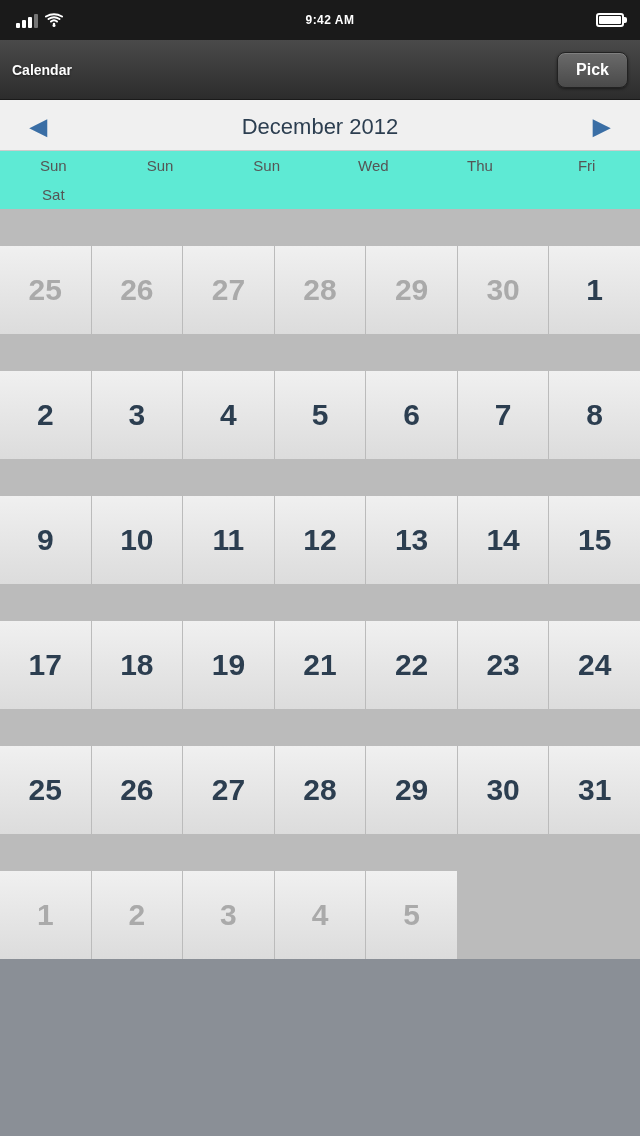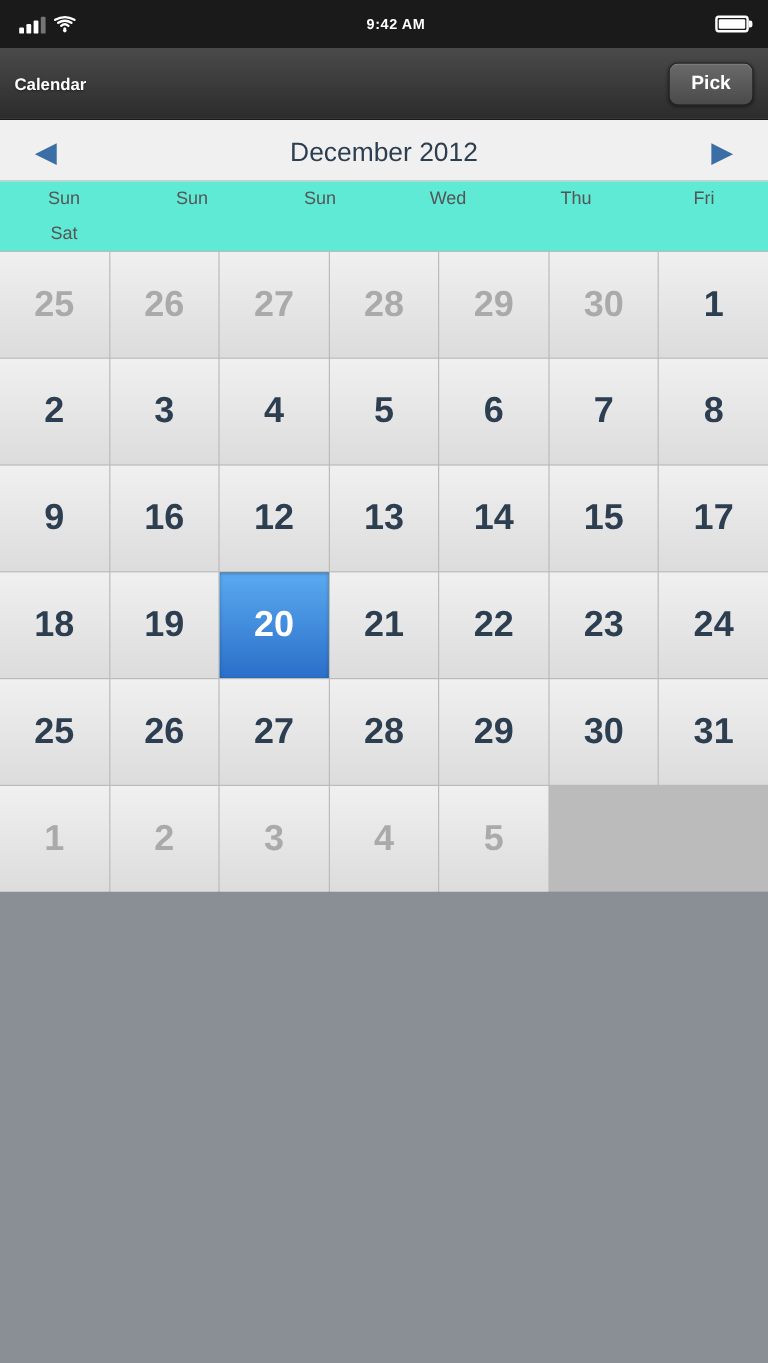--- a/index.html
+++ b/index.html
@@ -181,20 +181,21 @@
       background: linear-gradient(to bottom, #f0f0f0, #dcdcdc);
       display: flex;
       align-items: center;
       justify-content: center;
       height: 88px;
       font-size: 30px;
       font-weight: 700;
       color: #2c3e50;
       cursor: pointer;
       position: relative;
+      margin-top: 36px;
     }
 
     .cal-cell.other-month {
       color: #aaa;
     }
 
     .cal-cell.selected {
       background: linear-gradient(to bottom, #5baaf0, #2a6fc9);
       color: white;
       box-shadow: inset 0 1px 3px rgba(0,0,0,0.3);
@@ -270,29 +271,29 @@
       <div class="cal-cell other-month">30</div>
       <div class="cal-cell">1</div>
       <div class="cal-cell">2</div>
       <div class="cal-cell">3</div>
       <div class="cal-cell">4</div>
       <div class="cal-cell">5</div>
       <div class="cal-cell">6</div>
       <div class="cal-cell">7</div>
       <div class="cal-cell">8</div>
       <div class="cal-cell">9</div>
-      <div class="cal-cell">16</div>
+      <div class="cal-cell">10</div>
+      <div class="cal-cell">11</div>
       <div class="cal-cell">12</div>
       <div class="cal-cell">13</div>
       <div class="cal-cell">14</div>
       <div class="cal-cell">15</div>
       <div class="cal-cell">17</div>
       <div class="cal-cell">18</div>
       <div class="cal-cell">19</div>
-      <div class="cal-cell selected">20</div>
       <div class="cal-cell">21</div>
       <div class="cal-cell">22</div>
       <div class="cal-cell">23</div>
       <div class="cal-cell">24</div>
       <div class="cal-cell">25</div>
       <div class="cal-cell">26</div>
       <div class="cal-cell">27</div>
       <div class="cal-cell">28</div>
       <div class="cal-cell">29</div>
       <div class="cal-cell">30</div>

